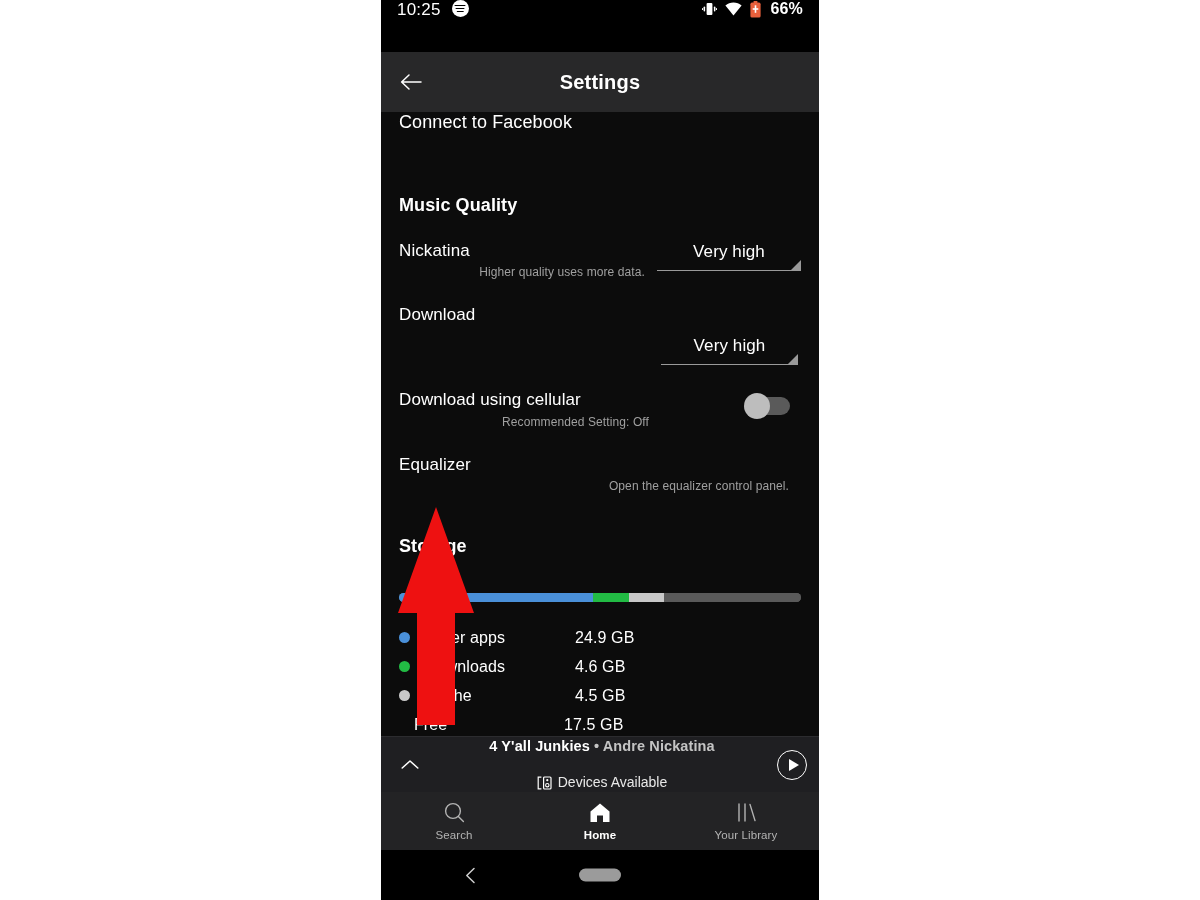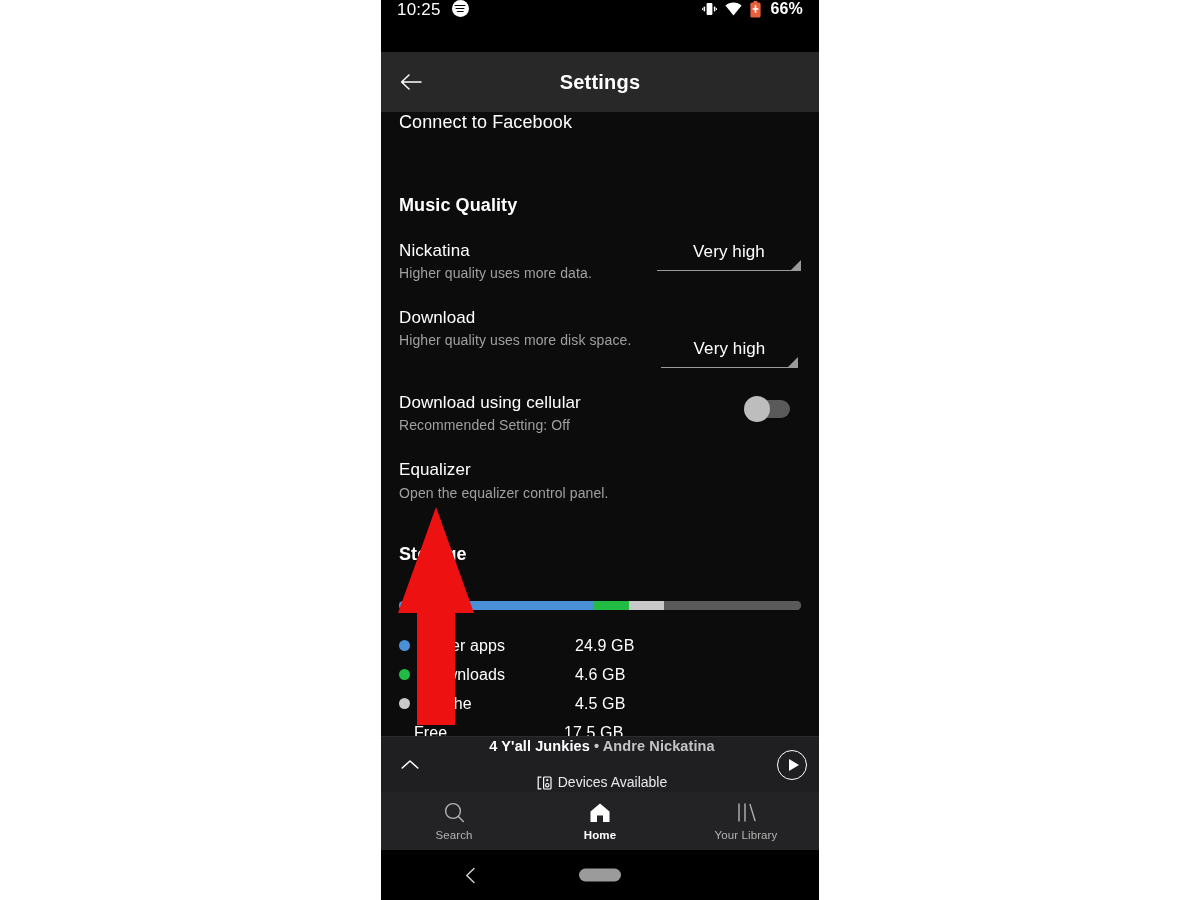--- a/index.html
+++ b/index.html
@@ -114,22 +114,22 @@
     display: flex;
     align-items: flex-start;
     margin-top: 24px;
   }
   .setting-texts { flex: 1 1 auto; padding-right: 12px; max-width: 262px; }
   .setting-title {
     color: #ffffff; font-size: 17px; letter-spacing: .1px;
     line-height: 1.25;
   }
   .setting-sub {
-    color: #a0a0a0; font-size: 14px; margin-top: 3px;
-    line-height: 1.35; letter-spacing: .1px;
+    color: #a0a0a0; font-size: 12px; margin-top: 3px;
+    line-height: 1.35; letter-spacing: .1px; text-align: right;
   }
   
   .dropdown {
     width: 144px;
     flex: 0 0 auto;
     margin-top: 2px;
     position: relative;
     text-align: center;
   }
   .dropdown-value {
@@ -359,21 +359,20 @@
         <div class="dropdown">
           <div class="dropdown-value">Very high</div>
           <div class="dropdown-line"></div>
           <div class="dropdown-caret"></div>
         </div>
       </div>
 
       <div class="setting-row">
         <div class="setting-texts">
           <div class="setting-title">Download</div>
-          <div class="setting-sub">Higher quality uses more disk space.</div>
         </div>
         <div class="dropdown dl">
           <div class="dropdown-value">Very high</div>
           <div class="dropdown-line"></div>
           <div class="dropdown-caret"></div>
         </div>
       </div>
 
       <div class="setting-row">
         <div class="setting-texts">

